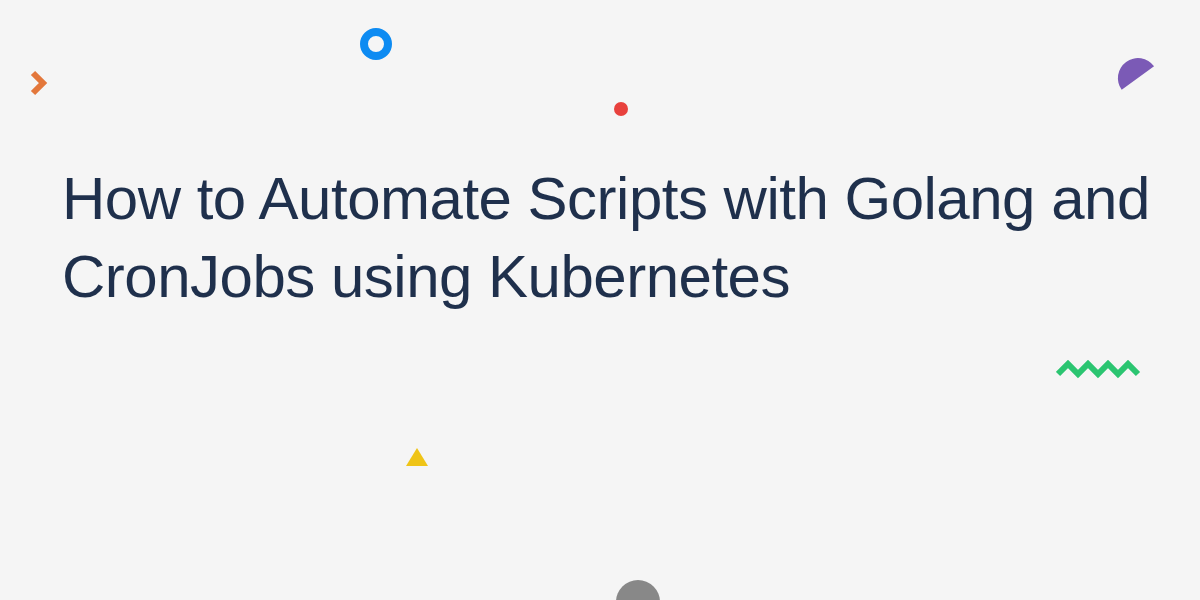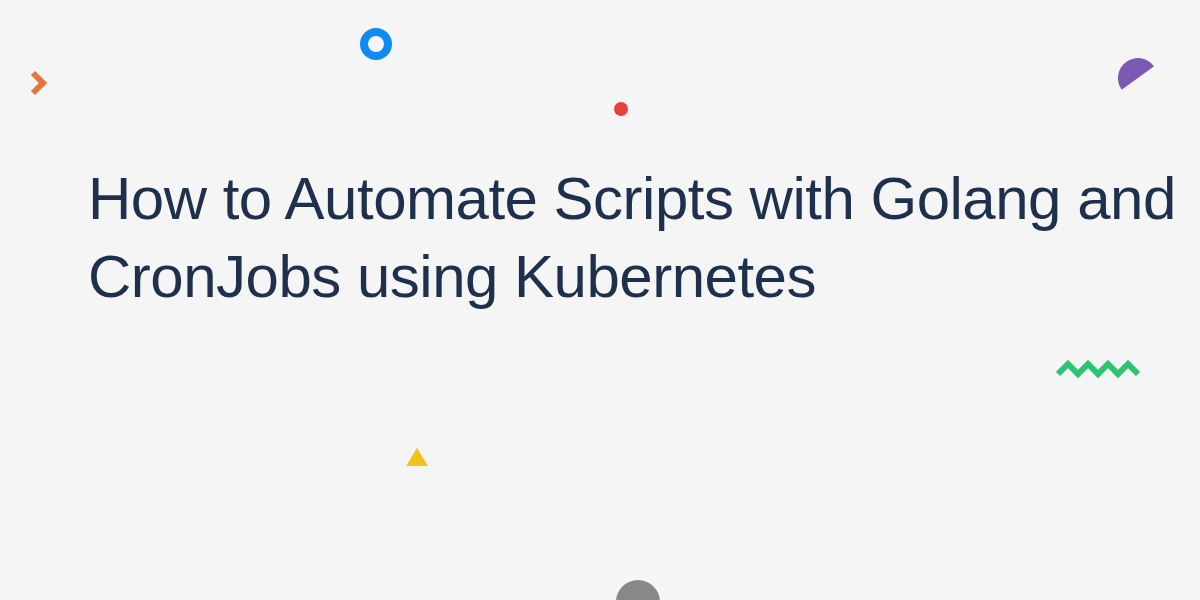--- a/index.html
+++ b/index.html
@@ -13,21 +13,20 @@
   }
   .title {
     position: absolute;
     left: 62px;
     top: 160px;
     font-size: 60px;
     line-height: 1.3;
     color: #1f304c;
     font-weight: 400;
     letter-spacing: -0.5px;
-    margin-left: 26px;
   }
   .shape { position: absolute; }
   .chevron {
     left: 30px;
     top: 70px;
     width: 18px;
     height: 26px;
   }
   .chevron svg { display: block; }
   .ring {

